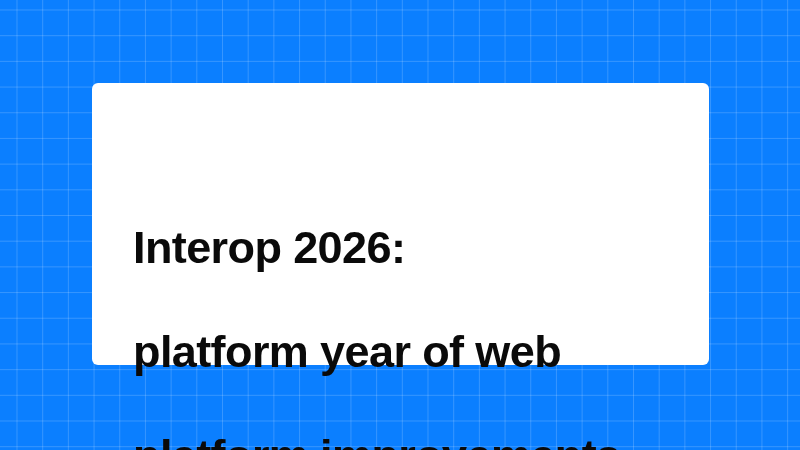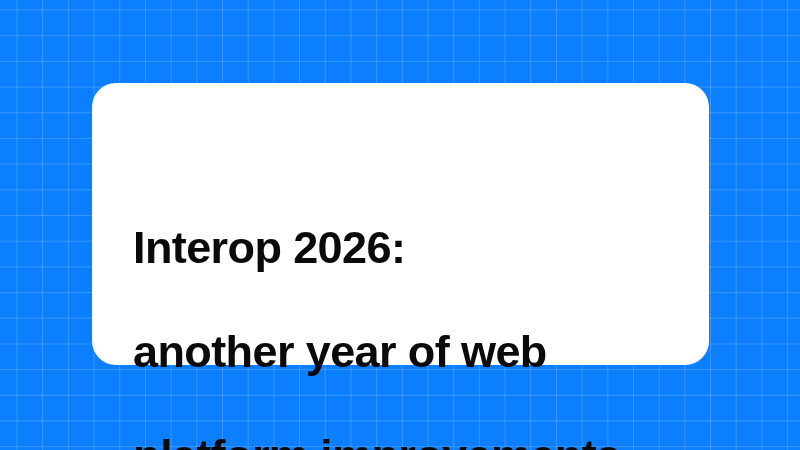--- a/index.html
+++ b/index.html
@@ -34,21 +34,21 @@
   }
 
   
   #title-card {
     position: absolute;
     left: 92px;
     top: 83px;
     width: 617px;
     height: 282px;
     background: #FFFFFF;
-    border-radius: 24px;
+    border-radius: 6px;
     box-sizing: border-box;
   }
 
   #headline {
     position: absolute;
     left: 41px;
     top: 57px;
     right: 20px;
     color: #0A0A0A;
     font-family: "Liberation Sans", sans-serif;
@@ -66,18 +66,18 @@
 </head>
 <body>
 
 <div id="stage">
 
   <div id="grid-overlay"></div>
 
   <div id="title-card">
     <h1 id="headline">
       <span class="headline-line">Interop 2026:</span>
-      <span class="headline-line">another year of web</span>
+      <span class="headline-line">platform year of web</span>
       <span class="headline-line">platform improvements.</span>
     </h1>
   </div>
 
 </div>
 
 </body></html>

